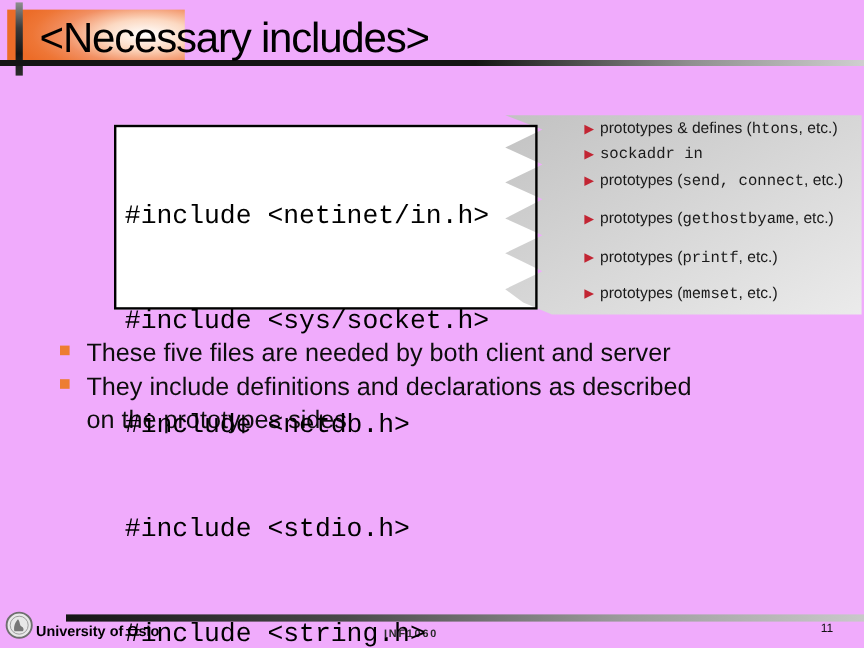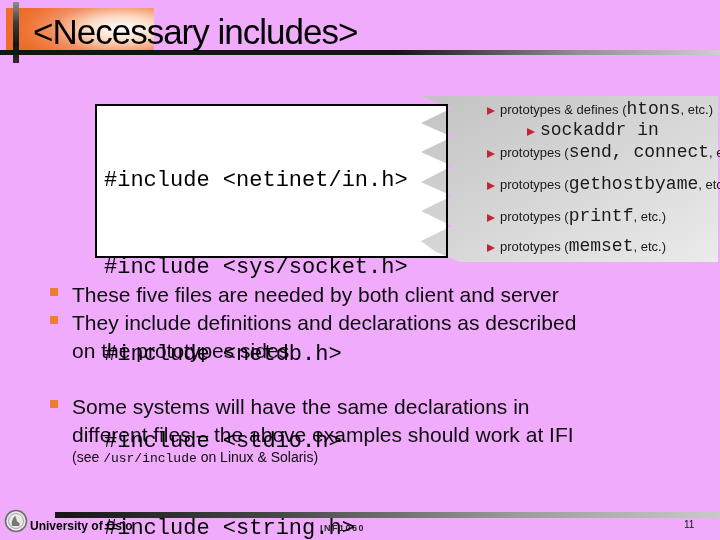--- a/index.html
+++ b/index.html
@@ -21,21 +21,21 @@
     background:#fff;box-sizing:border-box;z-index:1;}
   .callout-svg{position:absolute;left:0;top:0;width:720px;height:540px;z-index:2;}
   .code-border{position:absolute;left:95px;top:104px;width:353px;height:154px;
     box-sizing:border-box;border:2px solid #000;z-index:5;}
   .code-text{position:absolute;left:104px;top:108px;z-index:6;
     font-family:"Liberation Mono",monospace;font-size:22px;line-height:29px;
     color:#000;white-space:pre;}
 
   .annotation-row{position:absolute;z-index:6;white-space:nowrap;
     font-size:13px;color:#1a1a1a;}
-  .annotation-row .mono{font-family:"Liberation Mono",monospace;font-size:18px;}
+  .annotation-row .mono{font-family:"Liberation Mono",monospace;font-size:13px;}
   .arrow-bullet{display:inline-block;width:0;height:0;margin-right:5px;
     border-left:8px solid #c22533;border-top:4px solid transparent;border-bottom:4px solid transparent;
     vertical-align:middle;}
 
   
   .bullet-item{position:absolute;left:50px;width:625px;z-index:3;}
   .bullet-square{position:absolute;left:0;top:7px;width:8px;height:8px;background:#ed7d31;}
   .bullet-lines{margin-left:22px;font-size:21px;line-height:28px;color:#0d0d0d;}
   .subnote{margin-left:22px;font-size:14px;line-height:17px;color:#0d0d0d;}
   .subnote .mono{font-family:"Liberation Mono",monospace;font-size:13px;}
@@ -75,21 +75,21 @@
     <div>#include &lt;netinet/in.h&gt;</div>
     <div>#include &lt;sys/socket.h&gt;</div>
     <div>#include &lt;netdb.h&gt;</div>
     <div>#include &lt;stdio.h&gt;</div>
     <div>#include &lt;string.h&gt;</div>
   </div>
 
   <div class="annotation-row" style="left:487px;top:99px;">
     <span class="arrow-bullet"></span><span>prototypes &amp; defines (</span><span class="mono">htons</span><span>, etc.)</span>
   </div>
-  <div class="annotation-row" style="left:487px;top:120px;margin-left:40px;">
+  <div class="annotation-row" style="left:487px;top:120px;">
     <span class="arrow-bullet"></span><span></span><span class="mono">sockaddr in</span><span></span>
   </div>
   <div class="annotation-row" style="left:487px;top:142px;">
     <span class="arrow-bullet"></span><span>prototypes (</span><span class="mono">send, connect</span><span>, etc.)</span>
   </div>
   <div class="annotation-row" style="left:487px;top:174px;">
     <span class="arrow-bullet"></span><span>prototypes (</span><span class="mono">gethostbyame</span><span>, etc.)</span>
   </div>
   <div class="annotation-row" style="left:487px;top:206px;">
     <span class="arrow-bullet"></span><span>prototypes (</span><span class="mono">printf</span><span>, etc.)</span>
@@ -104,30 +104,20 @@
       <div>These five files are needed by both client and server</div>
     </div>
   </div>
   <div class="bullet-item" style="top:309px;">
     <span class="bullet-square"></span>
     <div class="bullet-lines">
       <div>They include definitions and declarations as described</div>
       <div>on the prototypes sides</div>
     </div>
   </div>
-  <div class="bullet-item" style="top:393px;">
-    <span class="bullet-square"></span>
-    <div class="bullet-lines">
-      <div>Some systems will have the same declarations in</div>
-      <div>different files – the above examples should work at IFI</div>
-    </div>
-    <div class="subnote">
-      <span>(see </span><span class="mono">/usr/include</span><span> on Linux &amp; Solaris)</span>
-    </div>
-  </div>
 
   <div class="footer-rule"></div>
   <svg class="uio-logo" viewBox="0 0 24 26">
     <circle cx="12" cy="13" r="10.5" fill="#e8e8e8" stroke="#6f6f6f" stroke-width="1.6"></circle>
     <path d="M8,18 C7,14 9,10 11,8 C13,10 12,13 14,14 C16,15 16,17 15,18 Z" fill="#777"></path>
     <circle cx="12" cy="13" r="7.5" fill="none" stroke="#9a9a9a" stroke-width="0.8"></circle>
   </svg>
   <div class="footer-org">University of Oslo</div>
   <div class="footer-course">INF1060</div>
   <div class="page-number">11</div>

